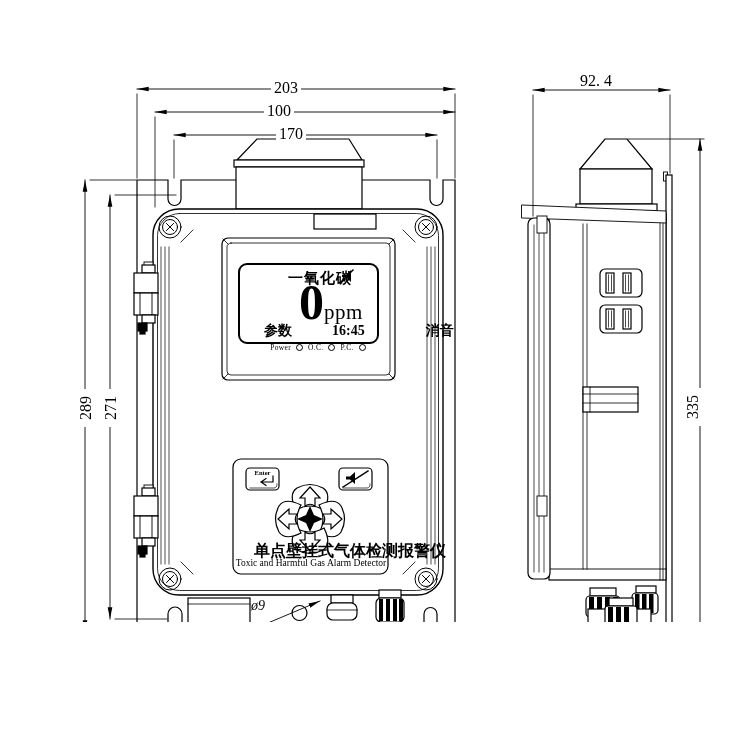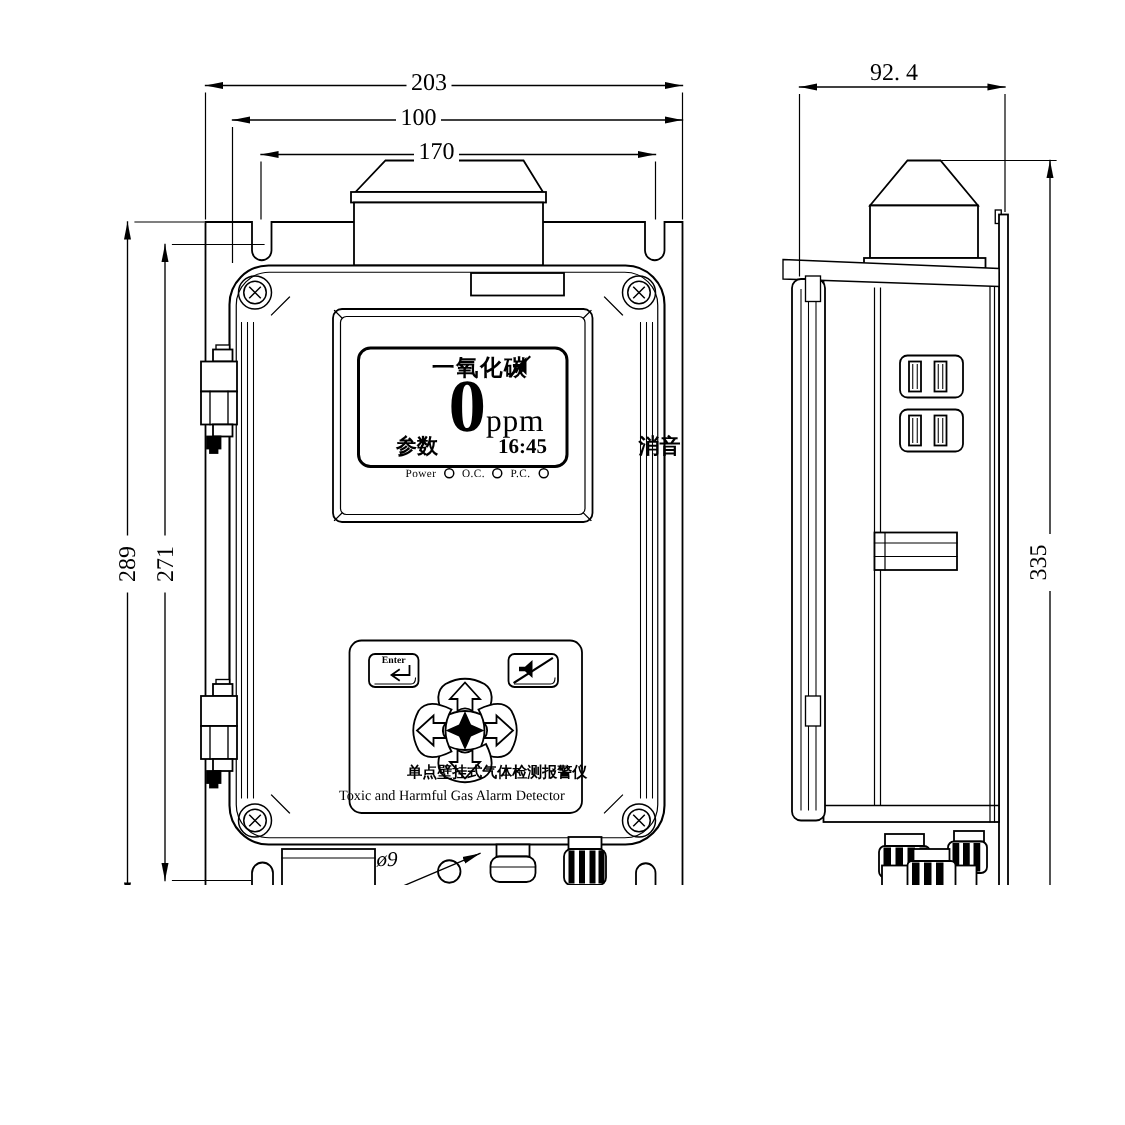--- a/index.html
+++ b/index.html
@@ -1,36 +1,36 @@
 <!DOCTYPE html>
 <html><head>
 <meta charset="utf-8">
 <style>
   html,body{margin:0;padding:0;background:#fff;}
   #canvas{position:relative;width:750px;height:590px;background:#ffffff;overflow:hidden;
-          font-family:"Liberation Serif",serif;color:#000;}
+          font-family:"Liberation Serif",serif;color:#000;margin-top:32px;}
   #linework{position:absolute;left:0;top:0;}
   .txt{position:absolute;line-height:1;white-space:nowrap;}
   .dim{font-size:16px;background:#fff;padding:0 3px;}
   .dimv{font-size:16px;background:#fff;padding:2px 1px;text-align:center;transform:rotate(-90deg);}
   .small9{font-size:14px;background:#fff;padding:0 2px;}
   .dia{font-size:14px;font-style:italic;}
   .lcd-title{font-size:17px;font-style:italic;font-weight:bold;letter-spacing:1.5px;text-align:center;}
   .cjk{font-family:Liberation Serif, serif;padding-left:21px;}
   .gas{font-size:15px;letter-spacing:1px;font-weight:bold;}
   .bigval{display:flex;align-items:baseline;}
   .v0{font-size:50px;font-weight:bold;line-height:0.78;}
   .vppm{font-size:21px;letter-spacing:0.5px;}
   .softrow{display:flex;justify-content:space-between;font-size:14px;font-weight:bold;}
   .ledrow{display:flex;align-items:center;justify-content:center;gap:5px;}
   .ledrow .lbl{font-size:7.5px;letter-spacing:0.3px;}
   .led{display:inline-block;width:7px;height:7px;border:1.3px solid #000;border-radius:50%;box-sizing:border-box;}
   .enterlbl{font-size:6.5px;font-weight:bold;text-align:center;}
-  .cn-title{font-size:10px;font-weight:bold;text-align:center;letter-spacing:0px;}
-  .en-title{font-size:9.5px;text-align:left;font-family:Liberation Serif, serif;}
+  .cn-title{font-size:16px;font-weight:bold;text-align:center;letter-spacing:0px;}
+  .en-title{font-size:9.5px;text-align:center;font-family:Liberation Serif, serif;}
 </style>
 </head>
 <body>
 
 <div id="canvas">
 
 <svg id="linework" width="750" height="750" viewBox="0 0 750 750" stroke="#000" fill="none" stroke-width="1.2" stroke-linecap="square">
   <defs>
     <marker id="arr" viewBox="0 0 12 6" refX="12" refY="3" markerWidth="13" markerHeight="6.5" orient="auto-start-reverse">
       <path d="M0,0.6 L12,3 L0,5.4 Z" fill="#000" stroke="none"></path>

